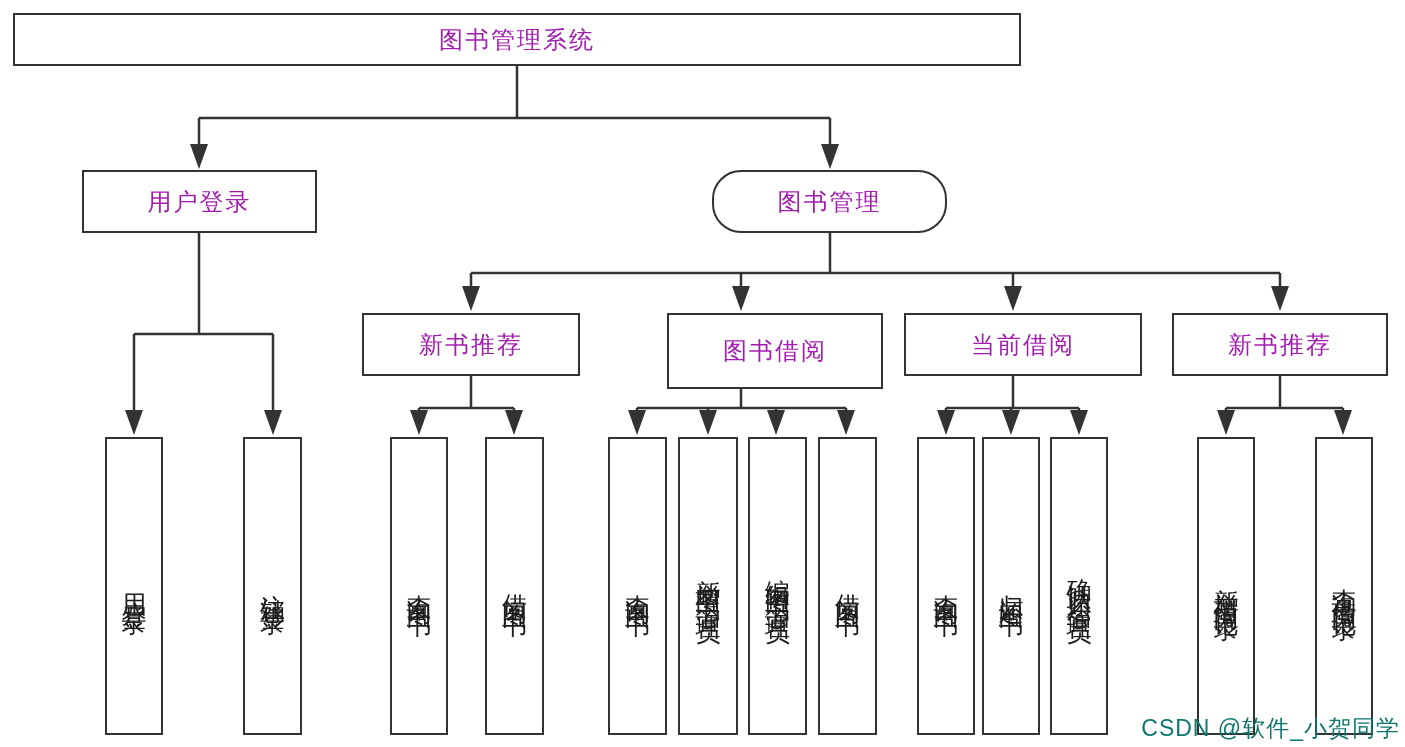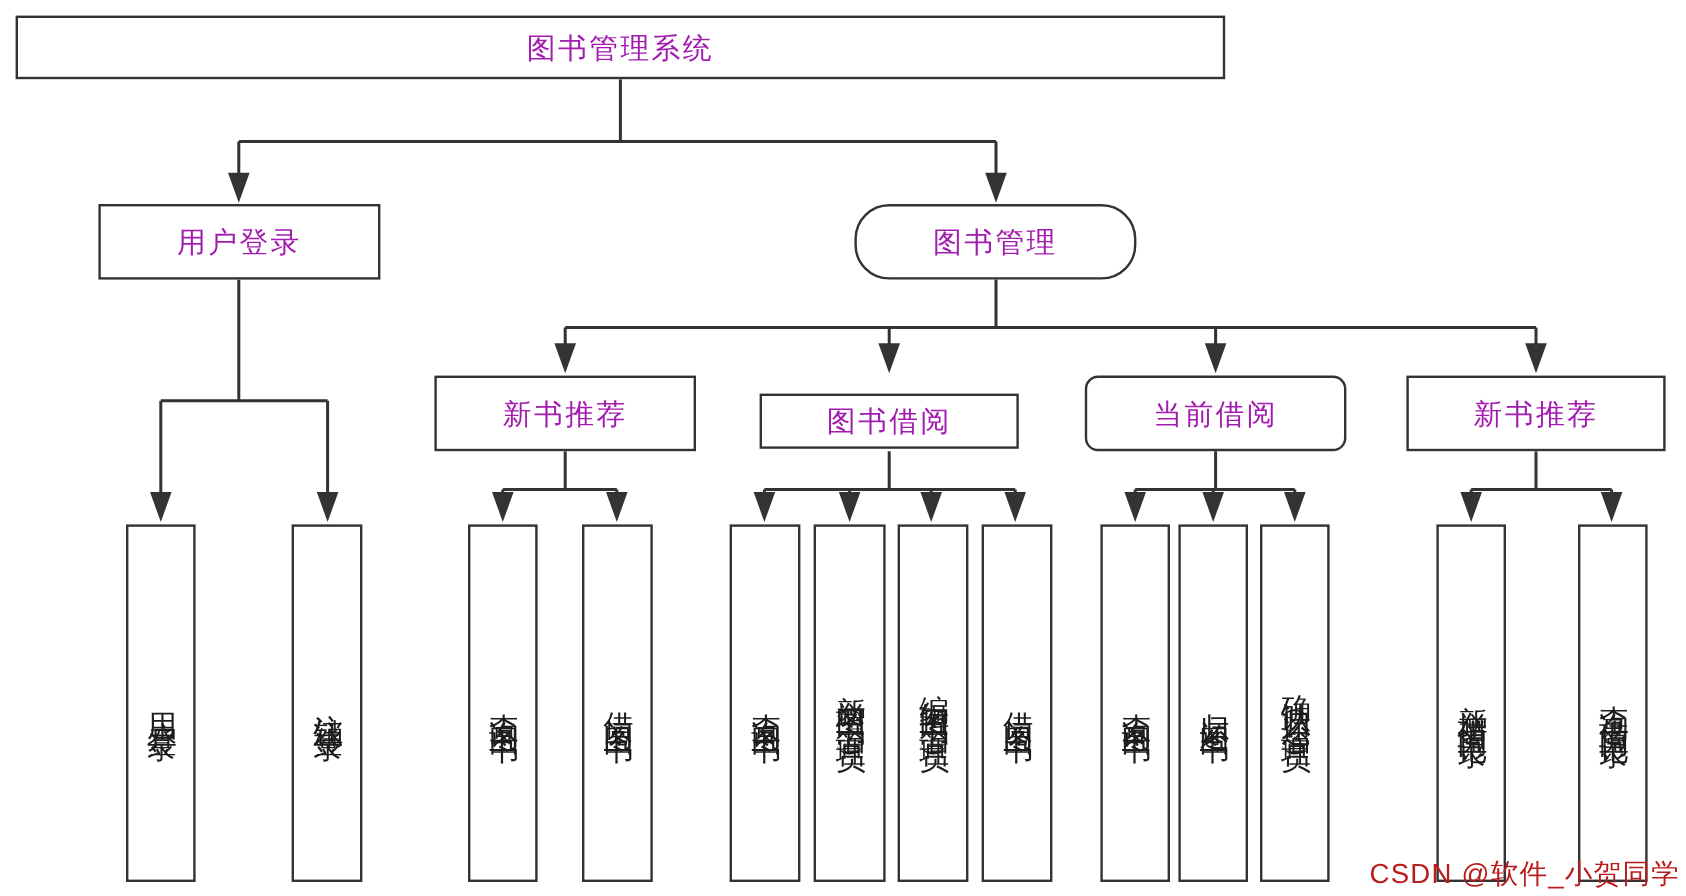--- a/index.html
+++ b/index.html
@@ -56,21 +56,21 @@
     line-height: 1;
     color: #1c1c1c;
     white-space: nowrap;
   }
   .watermark {
     position: absolute;
     right: 5px;
     bottom: 3px;
     font-size: 23px;
     letter-spacing: 1px;
-    color: #b91c1c;
+    color: #0f766e;
     z-index: 5;
   }
 </style>
 </head>
 <body>
 
 <div class="canvas">
 
   <svg class="connectors" viewBox="0 0 1405 747" aria-hidden="true">
     <g stroke="#333333" stroke-width="2.5" fill="none">
@@ -112,24 +112,24 @@
   <div class="hbox" style="left:82px; top:170px; width:235px; height:63px;">
     <span>用户登录</span>
   </div>
   <div class="hbox" style="left:712px; top:170px; width:235px; height:63px;border-radius:29px;">
     <span>图书管理</span>
   </div>
 
   <div class="hbox" style="left:362px; top:313px; width:218px; height:63px;">
     <span>新书推荐</span>
   </div>
-  <div class="hbox" style="left:633px; top:313px; width:216px; height:46px;margin-top:15px;">
+  <div class="hbox" style="left:667px; top:313px; width:216px; height:76px;">
     <span>图书借阅</span>
   </div>
-  <div class="hbox" style="left:904px; top:313px; width:218px; height:63px;border-radius:11px;">
+  <div class="hbox" style="left:904px; top:313px; width:238px; height:63px;">
     <span>当前借阅</span>
   </div>
   <div class="hbox" style="left:1172px; top:313px; width:216px; height:63px;">
     <span>新书推荐</span>
   </div>
 
   <div class="vbox" style="left:105px; width:58px;">
     <span>用户登录</span>
   </div>
   <div class="vbox" style="left:243px; width:59px;">

